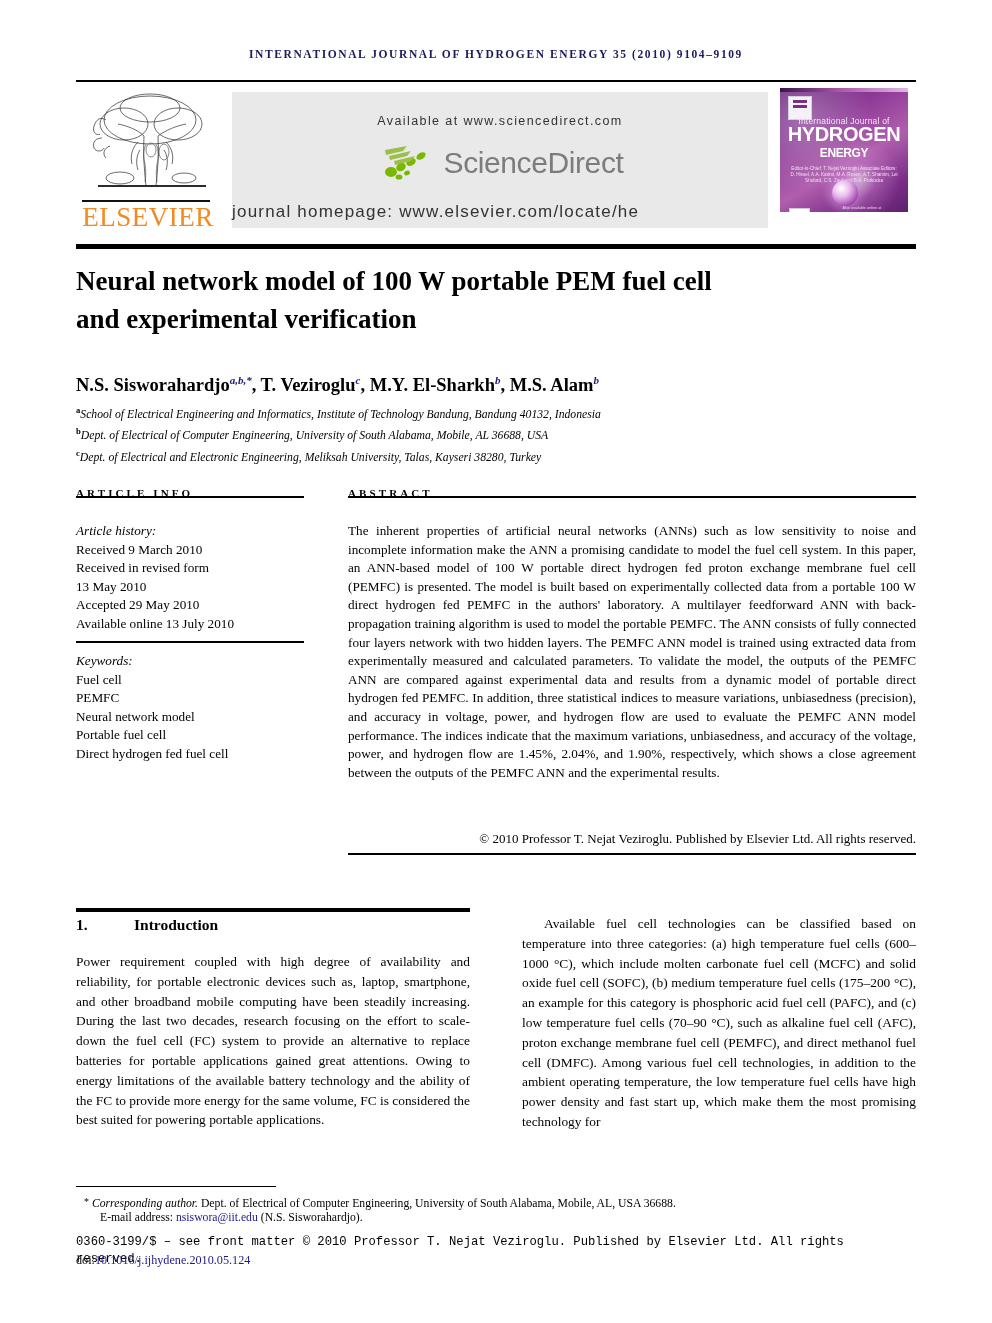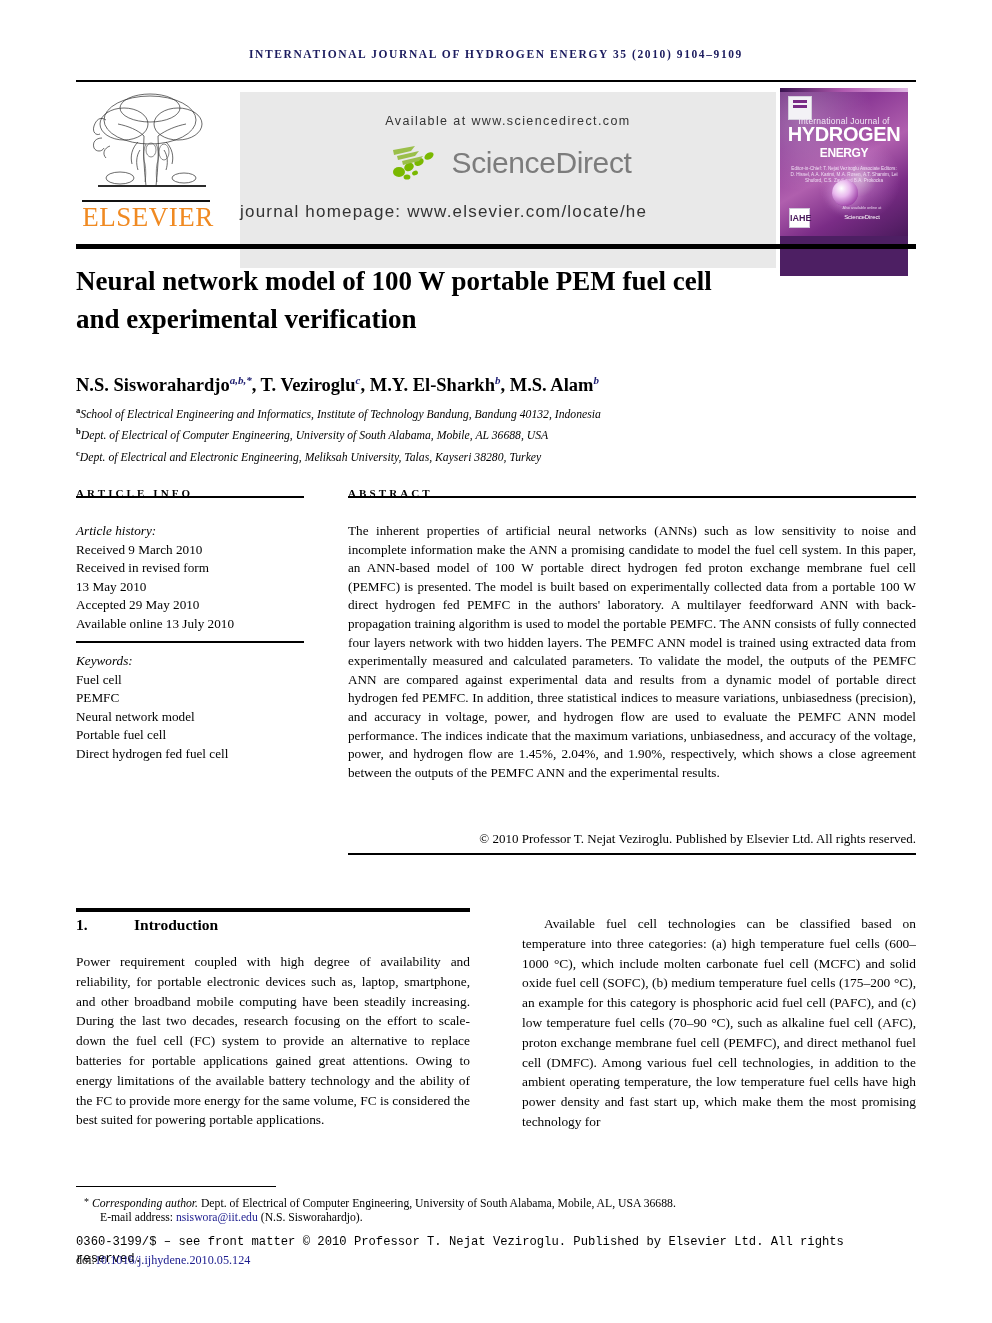--- a/index.html
+++ b/index.html
@@ -78,23 +78,23 @@
     text-align: center;
     font-family: "Liberation Serif", serif;
     font-size: 27px;
     letter-spacing: 0.5px;
     color: #f08a22;
     line-height: 1;
   }
 
   .sd-banner {
     position: absolute;
-    left: 164px; top: 4px;
+    left: 156px; top: 4px;
     width: 536px;
-    height: 176px;
+    height: 136px;
     background: #e9e9e9;
   }
   .sd-avail {
     position: absolute;
     left: 0; top: 22px;
     width: 536px;
     text-align: center;
     font-family: "Liberation Sans", sans-serif;
     font-size: 12.5px;
     letter-spacing: 1.4px;
@@ -125,21 +125,21 @@
     font-size: 17px;
     letter-spacing: 1.2px;
     color: #333;
   }
 
   
   .cover {
     position: absolute;
     left: 704px; top: 0px;
     width: 128px;
-    height: 188px;
+    height: 124px;
     background: #4d1f63;
     overflow: hidden;
   }
   .cover-bg {
     position: absolute;
     left: 0; top: 0; width: 128px; height: 148px;
     background:
       radial-gradient(circle at 62% 62%, rgba(255,255,255,0.55) 0%, rgba(216,150,220,0.30) 14%, rgba(120,40,130,0.0) 34%),
       radial-gradient(circle at 18% 22%, rgba(255,255,255,0.28) 0%, rgba(140,60,150,0) 45%),
       linear-gradient(150deg, #6b2a7e 0%, #8c3a96 28%, #b05fae 52%, #7a2c86 74%, #4a1a5c 100%);

